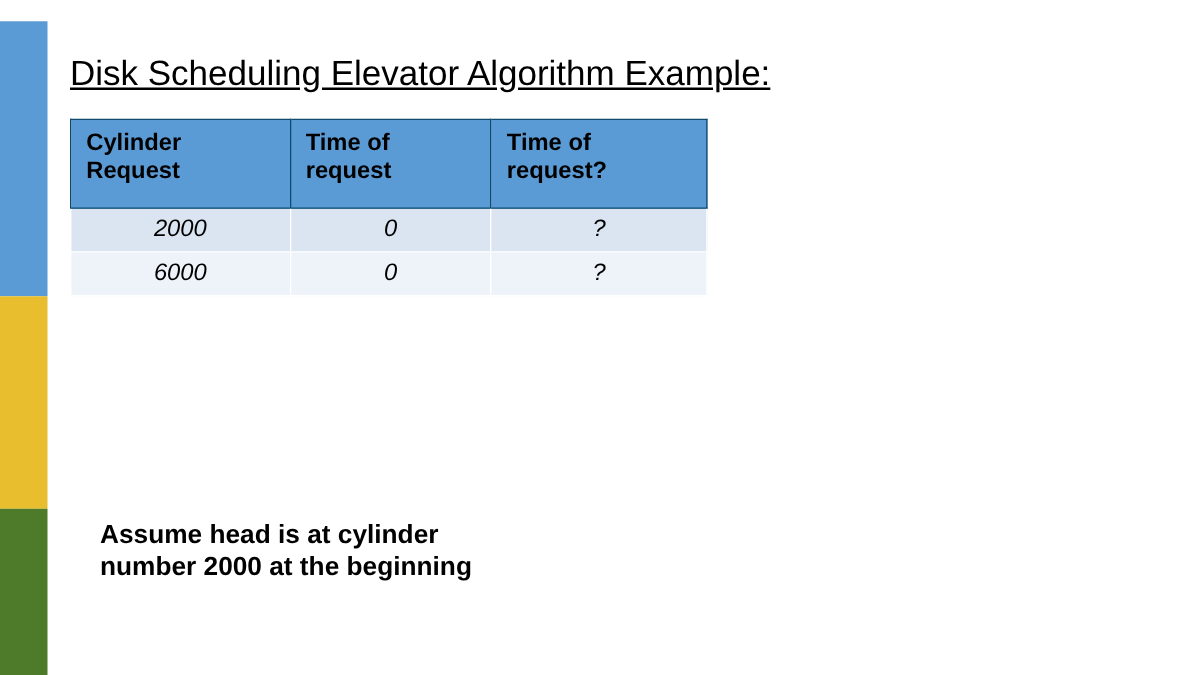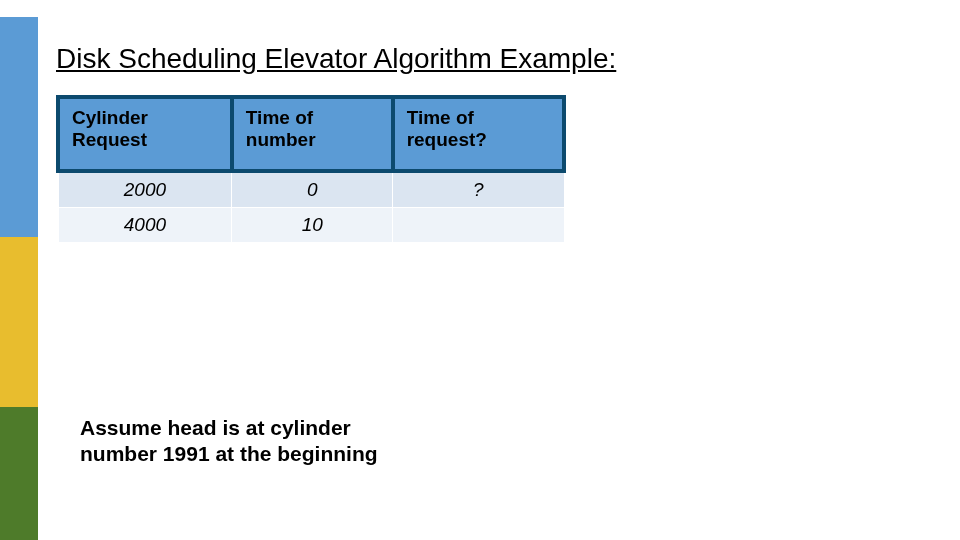--- a/index.html
+++ b/index.html
@@ -35,21 +35,21 @@
     border-collapse: collapse;
     width: 100%;
     font-size: 19px;
   }
   table.data th {
     background: #5b9bd5;
     color: #000;
     font-weight: bold;
     text-align: left;
     padding: 8px 12px 18px 12px;
-    border: 4px solid #0c4a6e;
+    border: 1px solid #0c4a6e;
     vertical-align: top;
   }
   table.data td {
     padding: 6px 12px;
     text-align: center;
     border: 1px solid #fff;
     color: #000;
     font-style: italic;
   }
   table.data tbody tr:nth-child(odd)  td { background: #dbe5f1; }
@@ -74,33 +74,33 @@
     <div class="bot"></div>
   </div>
 
   <div class="title">Disk Scheduling Elevator Algorithm Example:</div>
 
   <div class="table-wrap">
     <table class="data">
       <thead>
         <tr>
           <th>Cylinder Request</th>
-          <th>Time of number</th>
+          <th>Time of request</th>
           <th>Time of request?</th>
         </tr>
       </thead>
       <tbody>
         <tr>
           <td>2000</td>
           <td>0</td>
           <td>?</td>
         </tr>
         <tr>
-          <td>4000</td>
-          <td>10</td>
-          <td></td>
+          <td>6000</td>
+          <td>0</td>
+          <td>?</td>
         </tr>
       </tbody>
     </table>
   </div>
 
-  <div class="note">Assume head is at cylinder number 1991 at the beginning</div>
+  <div class="note">Assume head is at cylinder number 2000 at the beginning</div>
 </div>
 
 </body></html>

